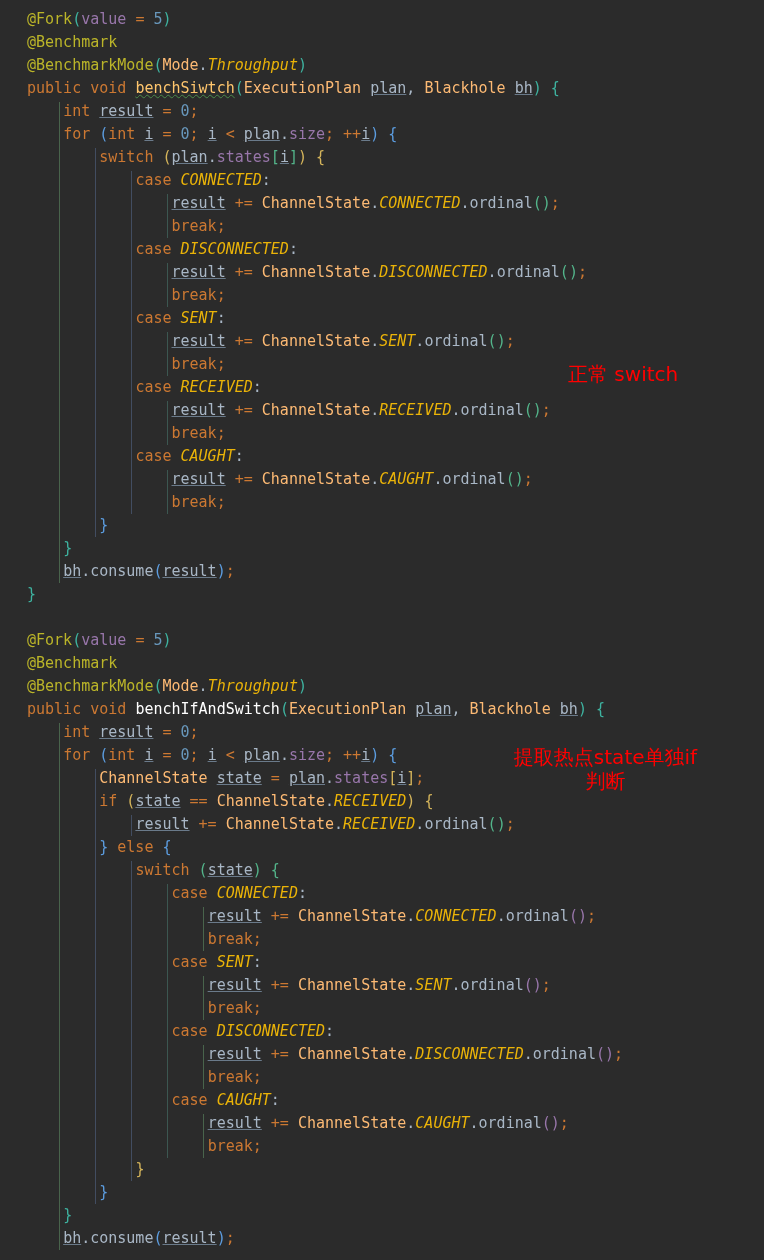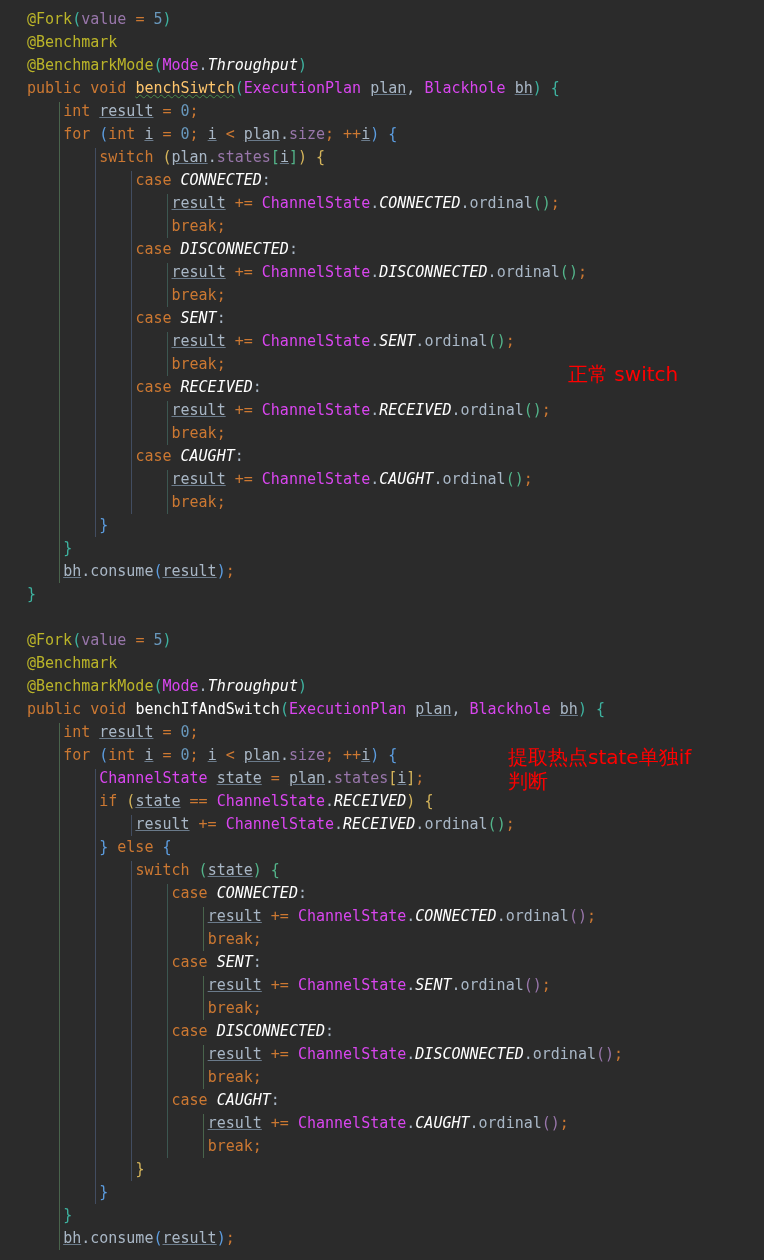--- a/index.html
+++ b/index.html
@@ -30,25 +30,25 @@
     font-family: "DejaVu Sans Mono", "Liberation Mono", monospace;
     letter-spacing: 0px;
   }
   .code-line .txt { padding-left: 27px; display: inline-block; }
 
   
   .t-anno   { color: #bbb529; }
   .t-kw     { color: #cc7832; }
   .t-plain  { color: #a9b7c6; }
   .t-method { color: #ffffff; }
-  .t-field  { color: #ffffff; font-style: italic; }
+  .t-field  { color: #eab308; font-style: italic; }
   .t-fieldn { color: #9876aa; }
   .t-num    { color: #6897bb; }
   .t-local  { color: #a9b7c6; text-decoration: underline; text-decoration-color:#6a7a8a; }
-  .t-cls    { color: #d946ef; }
+  .t-cls    { color: #fdba74; }
   .t-semi   { color: #cc7832; }
   .t-typo   { color: #ffc66d; text-decoration: underline; text-decoration-style: wavy; text-decoration-color:#4a8a4a; text-decoration-thickness:1px; }
   .p-teal  { color: #3eb3a0; }
   .p-gold  { color: #d5b55b; }
   .p-green { color: #53b48a; }
   .p-blue  { color: #5c9de0; }
   .p-pur   { color: #9876aa; }
 
   
   .guide {
@@ -140,15 +140,15 @@
       <div class="code-line" style="top: 1089px;"><span class="txt"><span class="t-plain"> </span><span class="t-plain"> </span><span class="t-plain"> </span><span class="t-plain"> </span><span class="t-plain"> </span><span class="t-plain"> </span><span class="t-plain"> </span><span class="t-plain"> </span><span class="t-plain"> </span><span class="t-plain"> </span><span class="t-plain"> </span><span class="t-plain"> </span><span class="t-plain"> </span><span class="t-plain"> </span><span class="t-plain"> </span><span class="t-plain"> </span><span class="t-kw">case</span><span class="t-plain"> </span><span class="t-field">CAUGHT</span><span class="t-plain">:</span></span></div>
       <div class="code-line" style="top: 1112px;"><span class="txt"><span class="t-plain"> </span><span class="t-plain"> </span><span class="t-plain"> </span><span class="t-plain"> </span><span class="t-plain"> </span><span class="t-plain"> </span><span class="t-plain"> </span><span class="t-plain"> </span><span class="t-plain"> </span><span class="t-plain"> </span><span class="t-plain"> </span><span class="t-plain"> </span><span class="t-plain"> </span><span class="t-plain"> </span><span class="t-plain"> </span><span class="t-plain"> </span><span class="t-plain"> </span><span class="t-plain"> </span><span class="t-plain"> </span><span class="t-plain"> </span><span class="t-local">result</span><span class="t-plain"> </span><span class="t-kw">+=</span><span class="t-plain"> </span><span class="t-cls">ChannelState</span><span class="t-plain">.</span><span class="t-field">CAUGHT</span><span class="t-plain">.</span><span class="t-plain">ordinal</span><span class="p-pur">(</span><span class="p-pur">)</span><span class="t-semi">;</span></span></div>
       <div class="code-line" style="top: 1135px;"><span class="txt"><span class="t-plain"> </span><span class="t-plain"> </span><span class="t-plain"> </span><span class="t-plain"> </span><span class="t-plain"> </span><span class="t-plain"> </span><span class="t-plain"> </span><span class="t-plain"> </span><span class="t-plain"> </span><span class="t-plain"> </span><span class="t-plain"> </span><span class="t-plain"> </span><span class="t-plain"> </span><span class="t-plain"> </span><span class="t-plain"> </span><span class="t-plain"> </span><span class="t-plain"> </span><span class="t-plain"> </span><span class="t-plain"> </span><span class="t-plain"> </span><span class="t-kw">break</span><span class="t-semi">;</span></span></div>
       <div class="code-line" style="top: 1158px;"><span class="txt"><span class="t-plain"> </span><span class="t-plain"> </span><span class="t-plain"> </span><span class="t-plain"> </span><span class="t-plain"> </span><span class="t-plain"> </span><span class="t-plain"> </span><span class="t-plain"> </span><span class="t-plain"> </span><span class="t-plain"> </span><span class="t-plain"> </span><span class="t-plain"> </span><span class="p-gold">}</span></span></div>
       <div class="code-line" style="top: 1181px;"><span class="txt"><span class="t-plain"> </span><span class="t-plain"> </span><span class="t-plain"> </span><span class="t-plain"> </span><span class="t-plain"> </span><span class="t-plain"> </span><span class="t-plain"> </span><span class="t-plain"> </span><span class="p-blue">}</span></span></div>
       <div class="code-line" style="top: 1204px;"><span class="txt"><span class="t-plain"> </span><span class="t-plain"> </span><span class="t-plain"> </span><span class="t-plain"> </span><span class="p-teal">}</span></span></div>
       <div class="code-line" style="top: 1227px;"><span class="txt"><span class="t-plain"> </span><span class="t-plain"> </span><span class="t-plain"> </span><span class="t-plain"> </span><span class="t-local">bh</span><span class="t-plain">.</span><span class="t-plain">consume</span><span class="p-blue">(</span><span class="t-local">result</span><span class="p-blue">)</span><span class="t-semi">;</span></span></div>
     </div>
   <div id="notes">
       <div class="annot" style="left: 568px; top: 362px; color: rgb(255, 0, 0);">正常 switch</div>
-      <div class="annot" style="left: 508px; top: 745px; color: rgb(255, 0, 0); width: 195px;">提取热点state单独if判断</div>
+      <div class="annot" style="left: 508px; top: 745px; color: rgb(255, 0, 0); width: 195px; text-align: center;">提取热点state单独if判断</div>
     </div>
 </div>
 
 </body></html>

